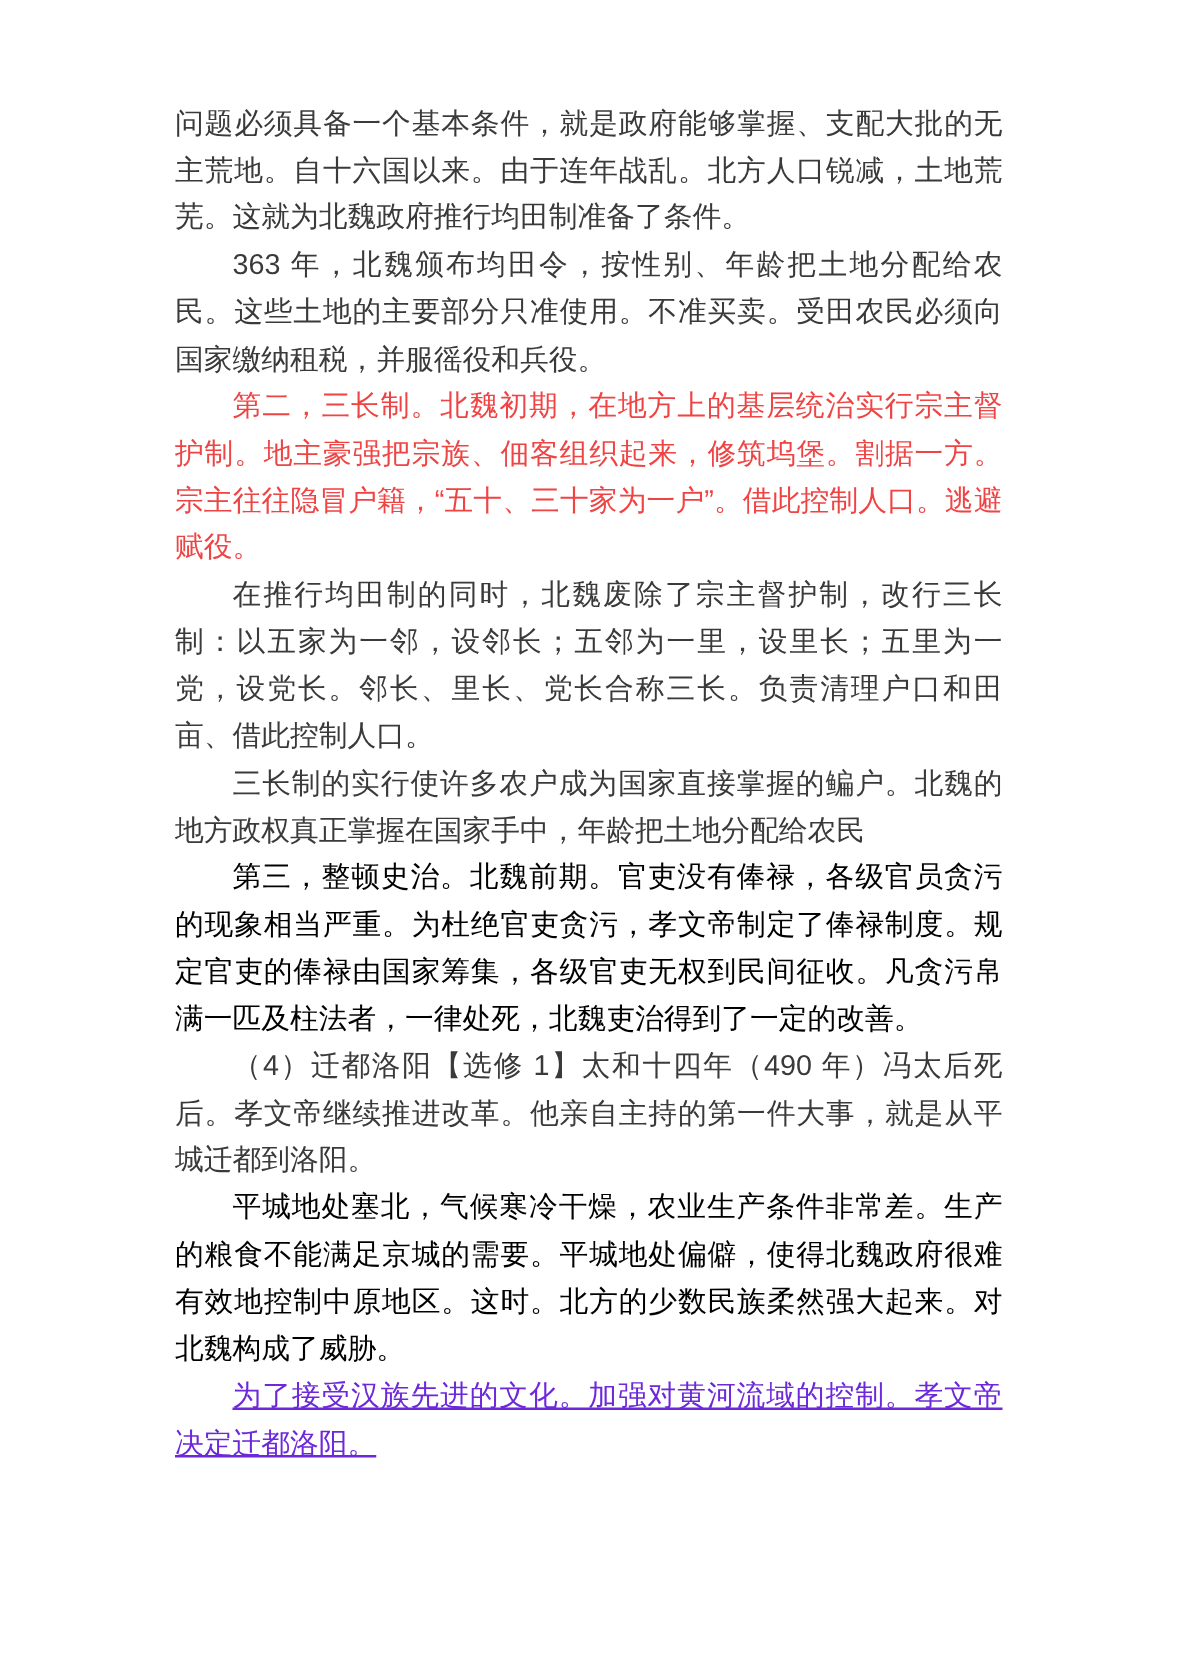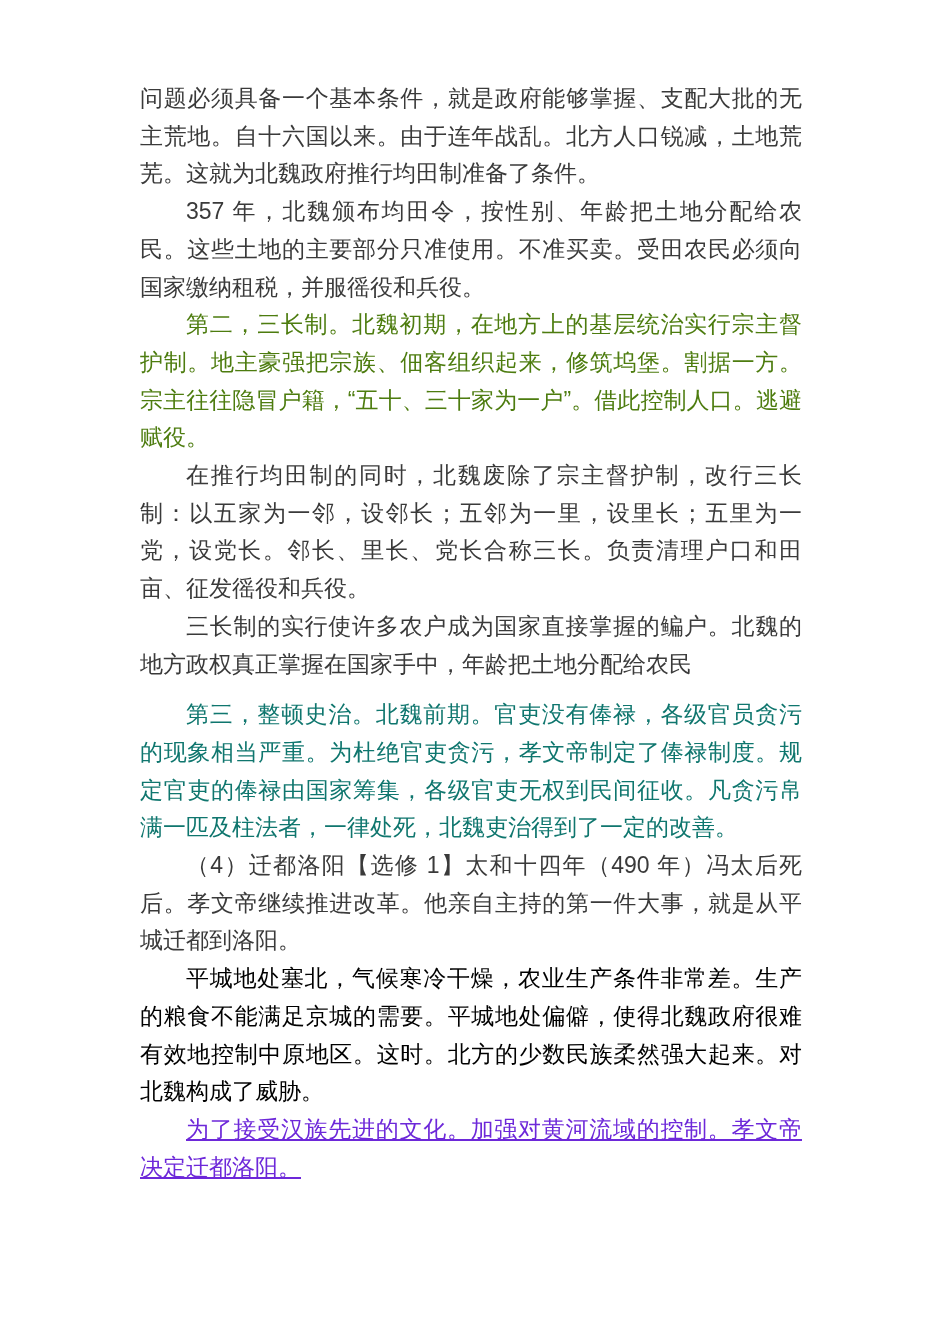--- a/index.html
+++ b/index.html
@@ -35,22 +35,22 @@
   p.para.indent {
     text-indent: 2em;
   }
 </style>
 </head>
 <body style="background: rgb(255, 255, 255);">
 
 <div class="page">
   <div class="text-body">
       <p class="para" style="color: rgb(58, 58, 58);">问题必须具备一个基本条件，就是政府能够掌握、支配大批的无主荒地。自十六国以来。由于连年战乱。北方人口锐减，土地荒芜。这就为北魏政府推行均田制准备了条件。</p>
-      <p class="para indent" style="color: rgb(58, 58, 58);">357 年，北魏颁布均田令，按性别、年龄把土地分配给农民。这些土地的主要部分只准使用。不准买卖。受田农民必须向国家缴纳租税，并服徭役和兵役。</p>
-      <p class="para indent" style="color: #4d7c0f;">第二，三长制。北魏初期，在地方上的基层统治实行宗主督护制。地主豪强把宗族、佃客组织起来，修筑坞堡。割据一方。宗主往往隐冒户籍，“五十、三十家为一户”。借此控制人口。逃避赋役。</p>
-      <p class="para indent" style="color: rgb(58, 58, 58);">在推行均田制的同时，北魏废除了宗主督护制，改行三长制：以五家为一邻，设邻长；五邻为一里，设里长；五里为一党，设党长。邻长、里长、党长合称三长。负责清理户口和田亩、征发徭役和兵役。</p>
+      <p class="para indent" style="color: rgb(58, 58, 58);">363 年，北魏颁布均田令，按性别、年龄把土地分配给农民。这些土地的主要部分只准使用。不准买卖。受田农民必须向国家缴纳租税，并服徭役和兵役。</p>
+      <p class="para indent" style="color: #ef4444;">第二，三长制。北魏初期，在地方上的基层统治实行宗主督护制。地主豪强把宗族、佃客组织起来，修筑坞堡。割据一方。宗主往往隐冒户籍，“五十、三十家为一户”。借此控制人口。逃避赋役。</p>
+      <p class="para indent" style="color: rgb(58, 58, 58);">在推行均田制的同时，北魏废除了宗主督护制，改行三长制：以五家为一邻，设邻长；五邻为一里，设里长；五里为一党，设党长。邻长、里长、党长合称三长。负责清理户口和田亩、借此控制人口。</p>
       <p class="para indent" style="color: rgb(58, 58, 58);">三长制的实行使许多农户成为国家直接掌握的鳊户。北魏的地方政权真正掌握在国家手中，年龄把土地分配给农民</p>
-      <p class="para indent" style="color: #0f766e; margin-top: 13px;">第三，整顿史治。北魏前期。官吏没有俸禄，各级官员贪污的现象相当严重。为杜绝官吏贪污，孝文帝制定了俸禄制度。规定官吏的俸禄由国家筹集，各级官吏无权到民间征收。凡贪污帛满一匹及柱法者，一律处死，北魏吏治得到了一定的改善。</p>
+      <p class="para indent" style="color: #000000;">第三，整顿史治。北魏前期。官吏没有俸禄，各级官员贪污的现象相当严重。为杜绝官吏贪污，孝文帝制定了俸禄制度。规定官吏的俸禄由国家筹集，各级官吏无权到民间征收。凡贪污帛满一匹及柱法者，一律处死，北魏吏治得到了一定的改善。</p>
       <p class="para indent" style="color: rgb(58, 58, 58);">（4）迁都洛阳【选修 1】太和十四年（490 年）冯太后死后。孝文帝继续推进改革。他亲自主持的第一件大事，就是从平城迁都到洛阳。</p>
       <p class="para indent" style="color: #000000;">平城地处塞北，气候寒冷干燥，农业生产条件非常差。生产的粮食不能满足京城的需要。平城地处偏僻，使得北魏政府很难有效地控制中原地区。这时。北方的少数民族柔然强大起来。对北魏构成了威胁。</p>
       <p class="para indent" style="color: #6d28d9; text-decoration: underline;">为了接受汉族先进的文化。加强对黄河流域的控制。孝文帝决定迁都洛阳。</p>
     </div>
 </div>
 
 </body></html>

